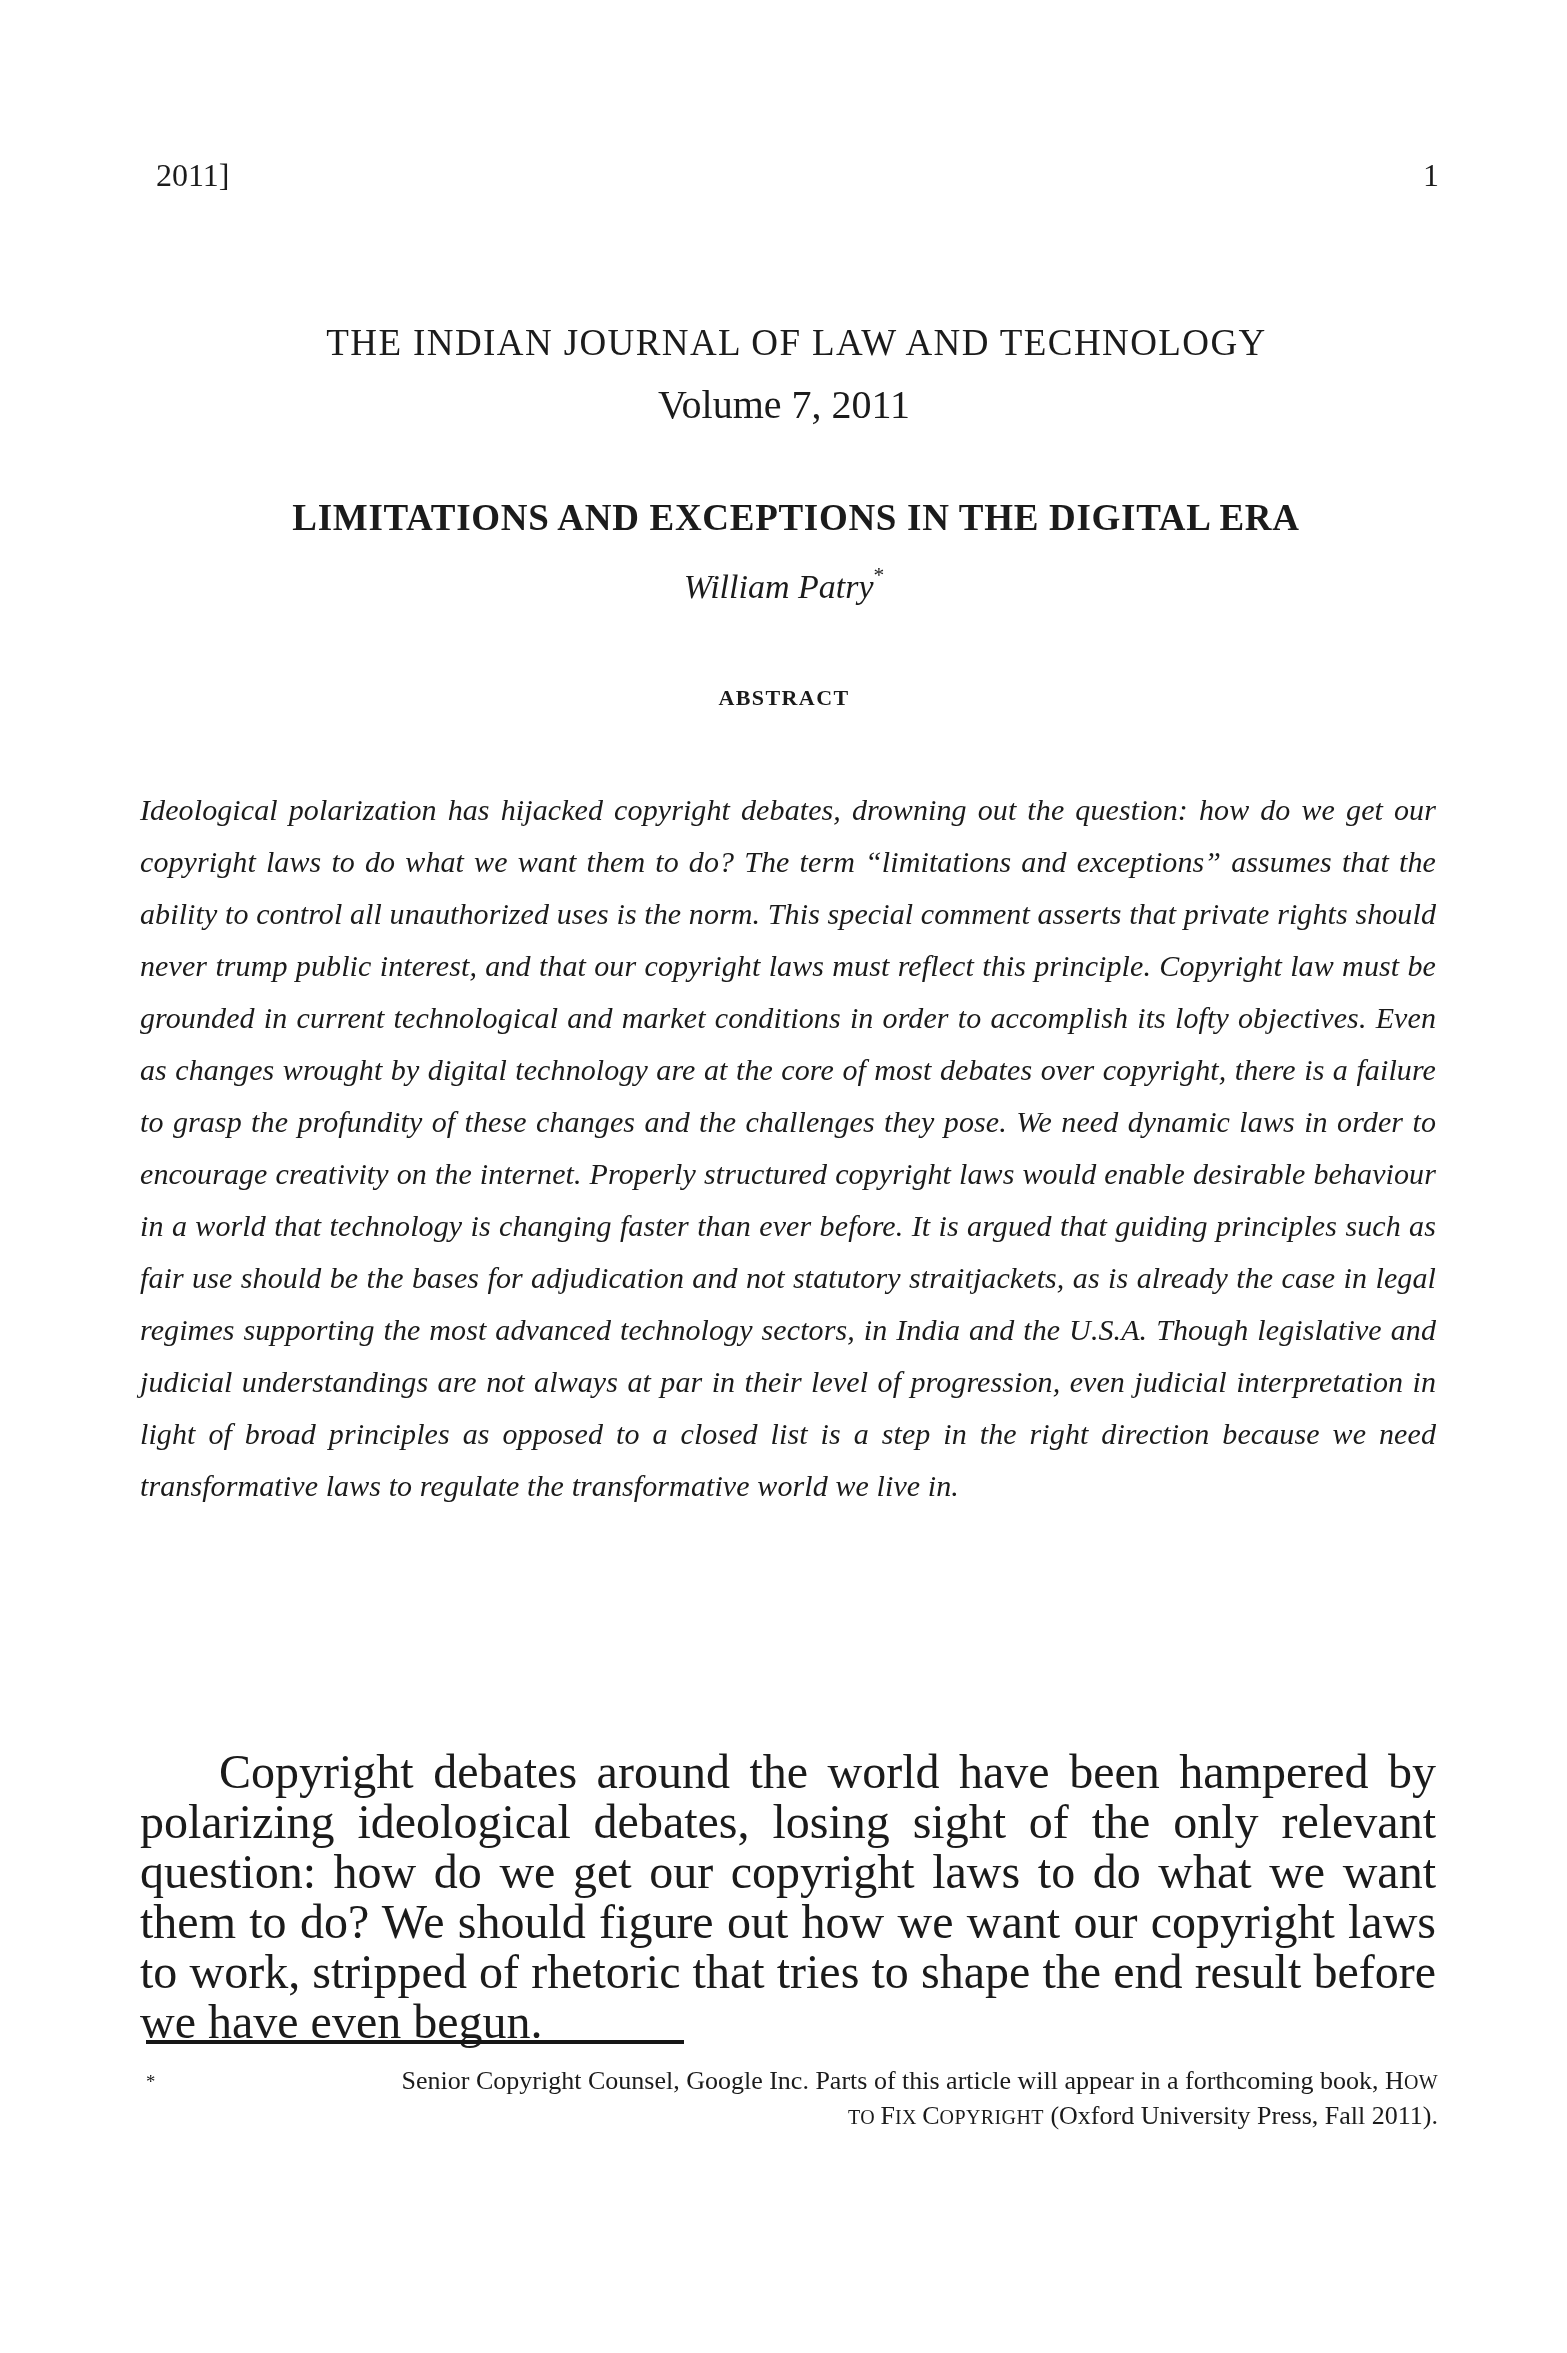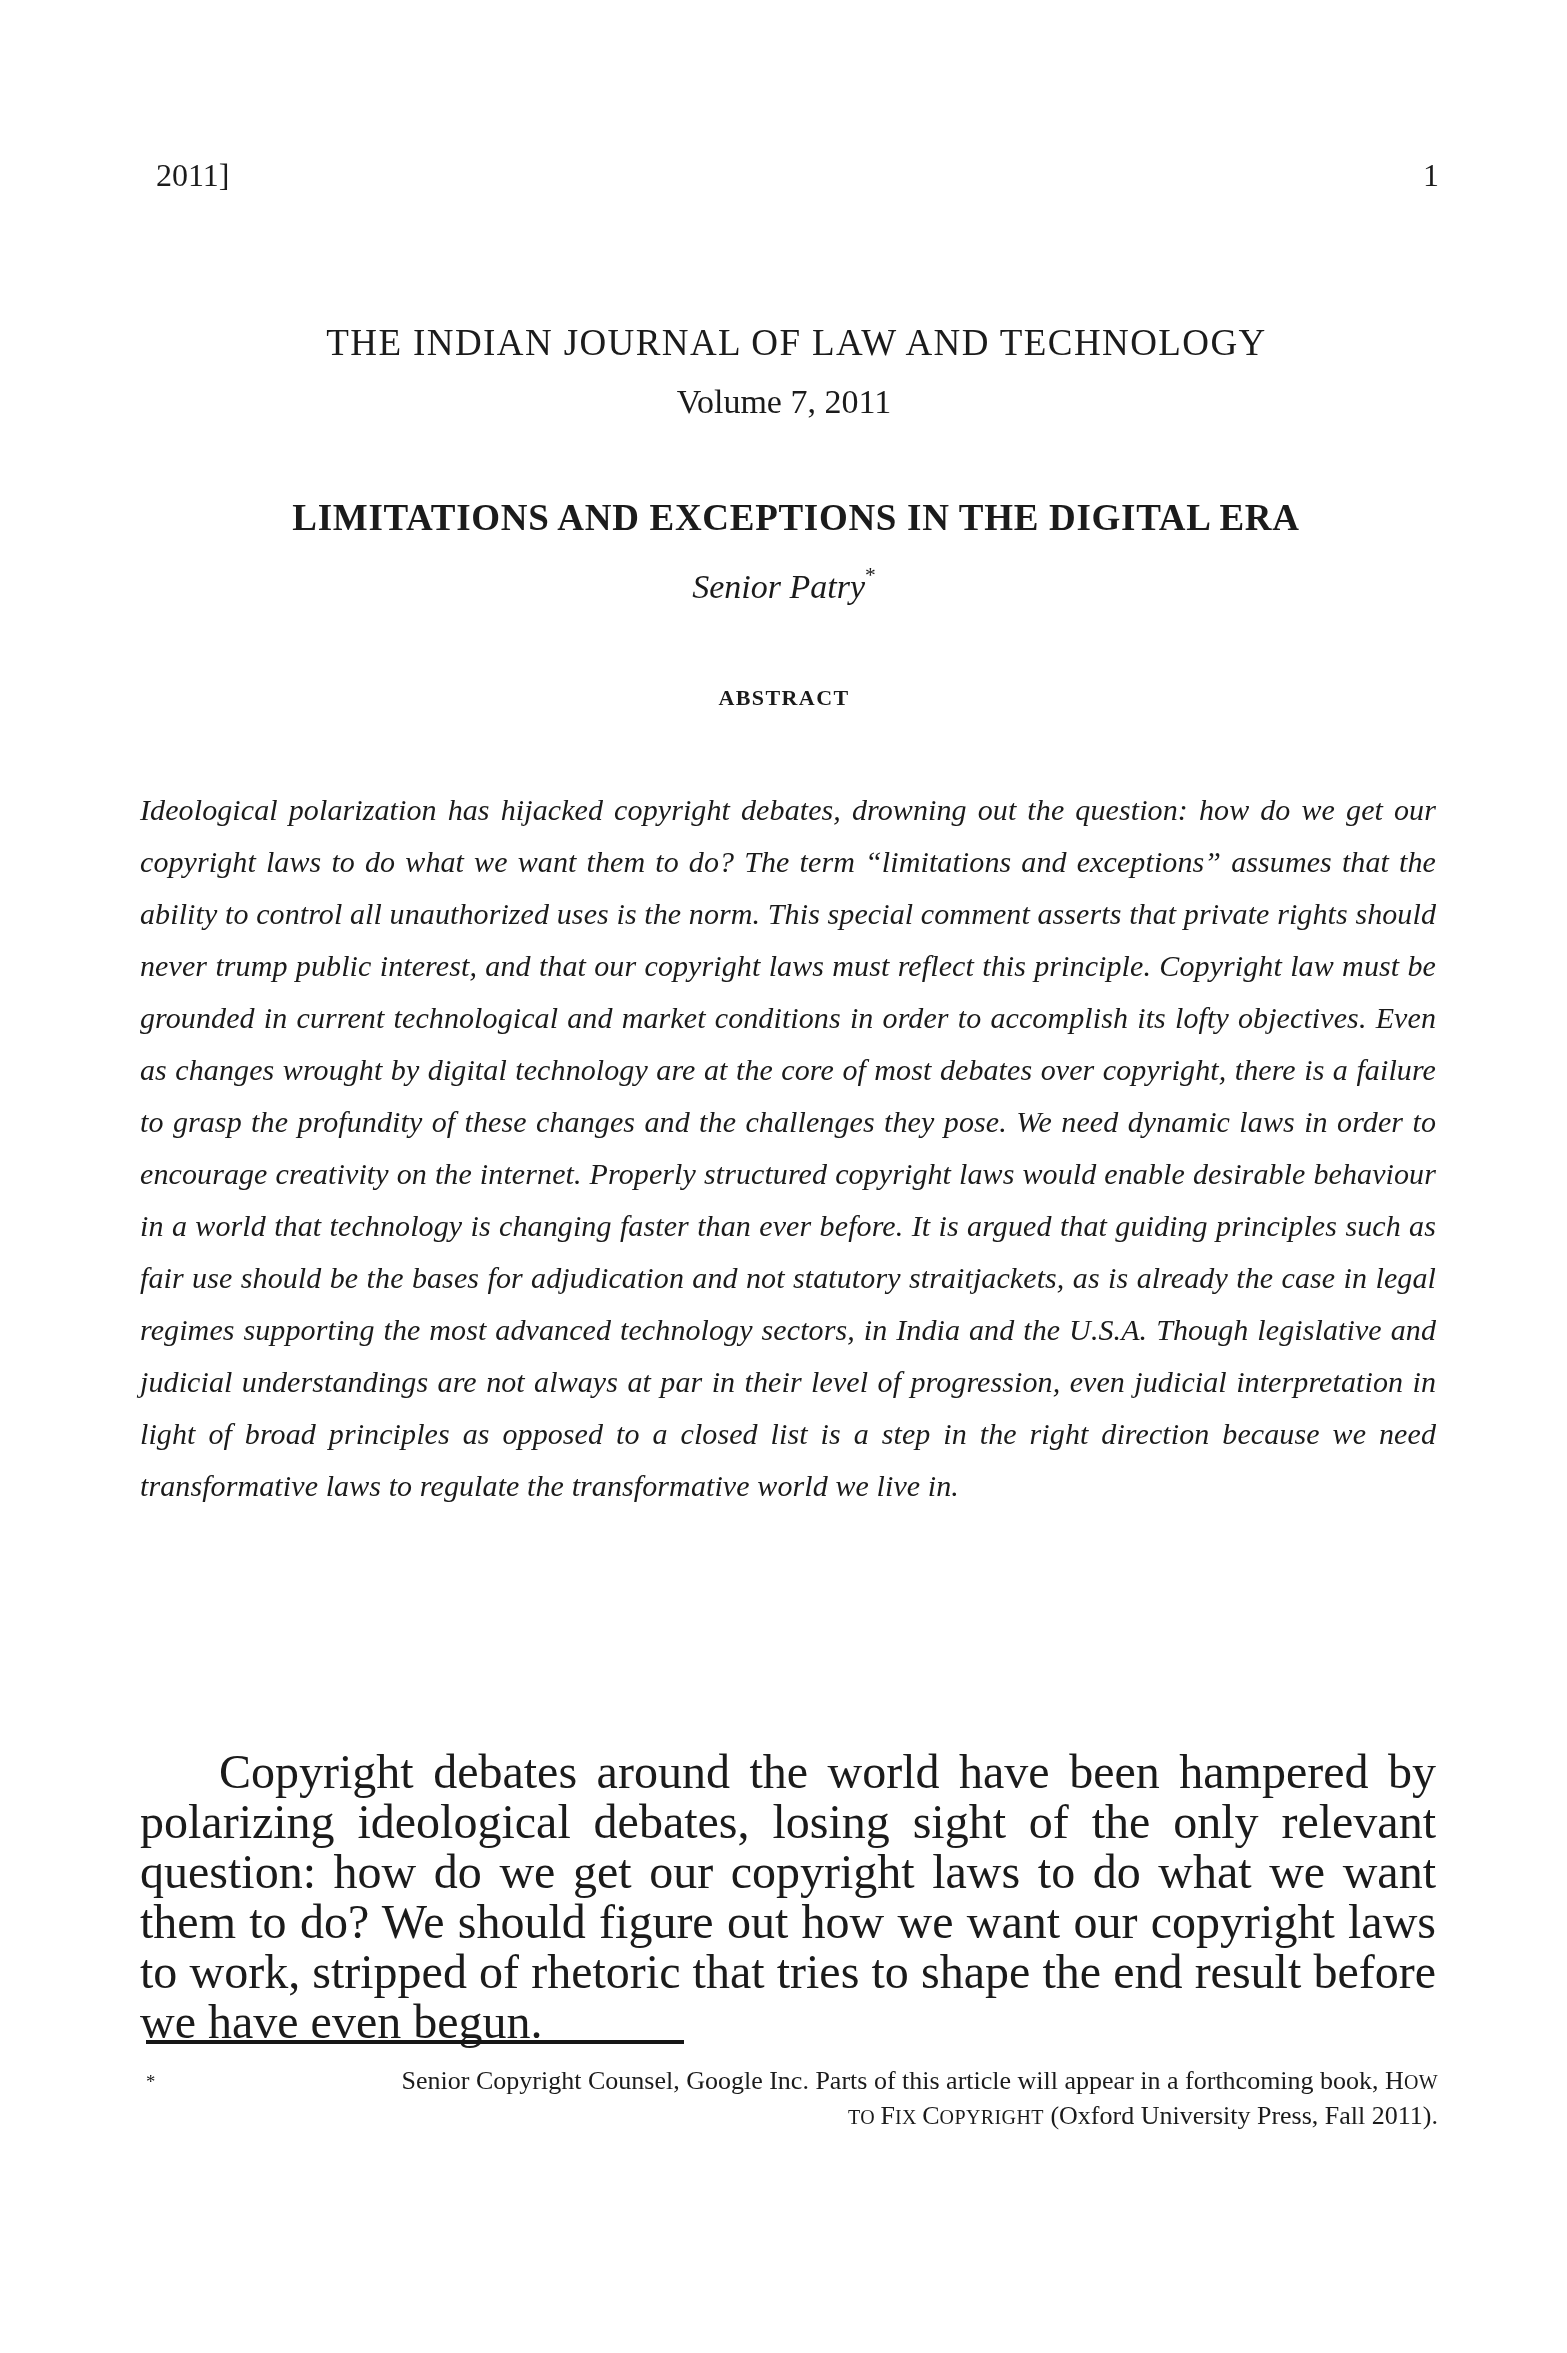--- a/index.html
+++ b/index.html
@@ -43,21 +43,21 @@
     font-size: 37px;
     letter-spacing: 1.4px;
     line-height: 1;
     padding-left: 25px;
   }
   .volume-line {
     position: absolute;
     top: 385px;
     left: 0; right: 0;
     text-align: center;
-    font-size: 34px;
+    font-size: 40px;
     line-height: 1;
   }
 
   
   .article-title {
     position: absolute;
     top: 499px;
     left: 0; right: 0;
     text-align: center;
     font-size: 37px;
@@ -156,21 +156,21 @@
     <span>2011]</span>
     <span>1</span>
   </div>
 
   <div class="journal-title">THE INDIAN JOURNAL OF LAW AND TECHNOLOGY</div>
   <div class="volume-line">Volume 7, 2011</div>
 
   <div class="article-title">LIMITATIONS AND EXCEPTIONS IN THE DIGITAL ERA</div>
 
   <div class="author-line">
-    <span>Senior Patry</span><span class="author-note-marker">*</span>
+    <span>William Patry</span><span class="author-note-marker">*</span>
   </div>
 
   <div class="abstract-heading">ABSTRACT</div>
 
   <div class="abstract-text">Ideological polarization has hijacked copyright debates, drowning out the question: how do we get our copyright laws to do what we want them to do? The term “limitations and exceptions” assumes that the ability to control all unauthorized uses is the norm. This special comment asserts that private rights should never trump public interest, and that our copyright laws must reflect this principle. Copyright law must be grounded in current technological and market conditions in order to accomplish its lofty objectives. Even as changes wrought by digital technology are at the core of most debates over copyright, there is a failure to grasp the profundity of these changes and the challenges they pose. We need dynamic laws in order to encourage creativity on the internet. Properly structured copyright laws would enable desirable behaviour in a world that technology is changing faster than ever before. It is argued that guiding principles such as fair use should be the bases for adjudication and not statutory straitjackets, as is already the case in legal regimes supporting the most advanced technology sectors, in India and the U.S.A. Though legislative and judicial understandings are not always at par in their level of progression, even judicial interpretation in light of broad principles as opposed to a closed list is a step in the right direction because we need transformative laws to regulate the transformative world we live in.</div>
 
   <div class="body-paragraph">Copyright debates around the world have been hampered by polarizing ideological debates, losing sight of the only relevant question: how do we get our copyright laws to do what we want them to do? We should figure out how we want our copyright laws to work, stripped of rhetoric that tries to shape the end result before we have even begun.</div>
 
   <div class="footnote-rule"></div>
 

